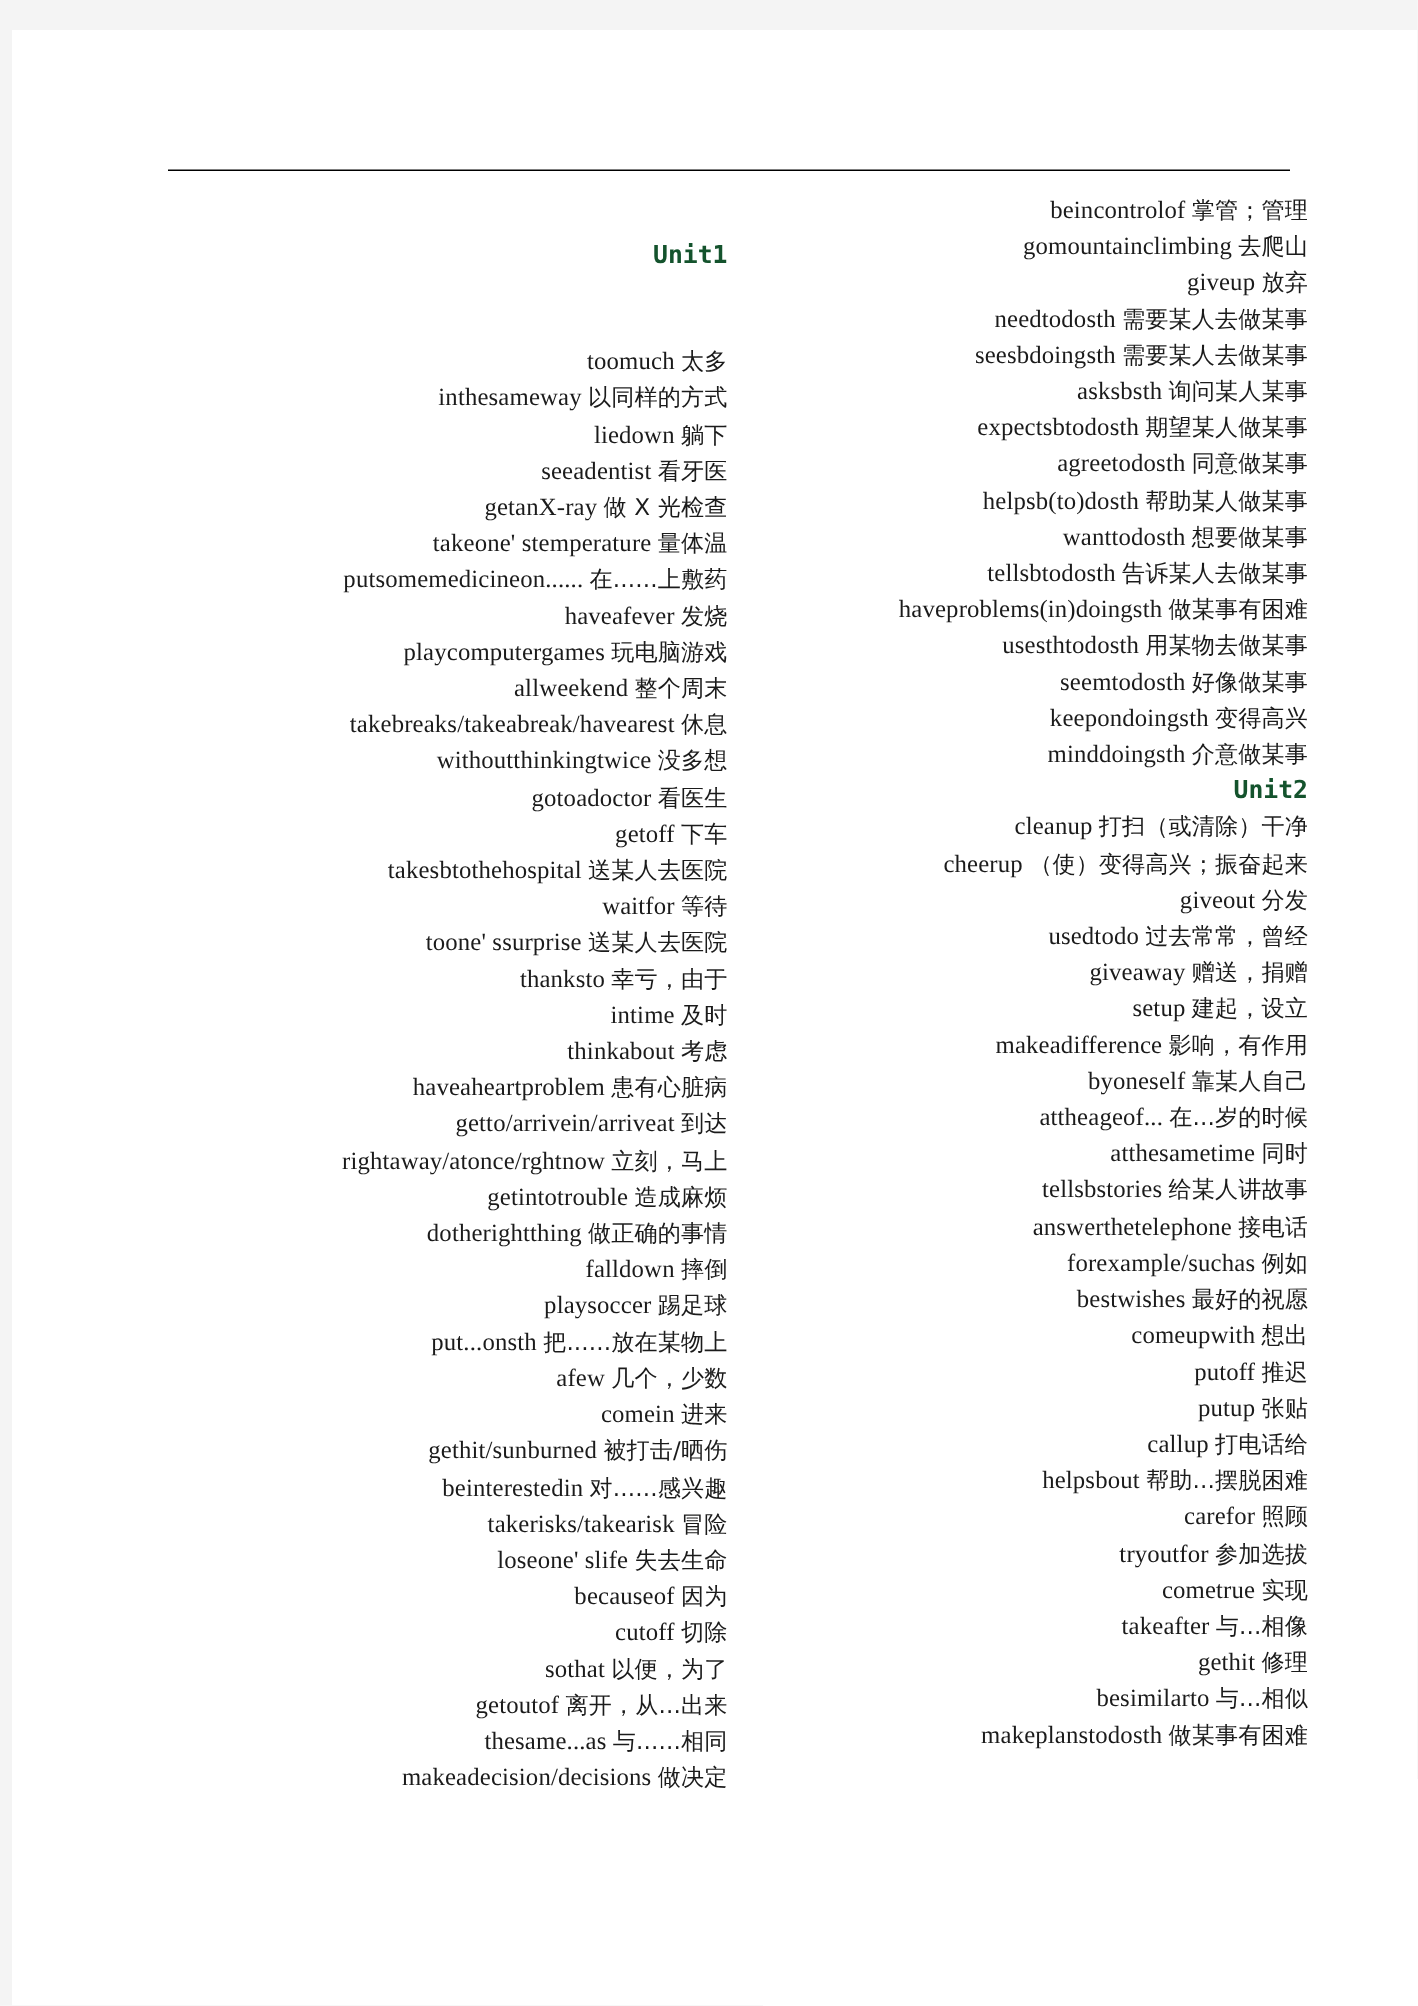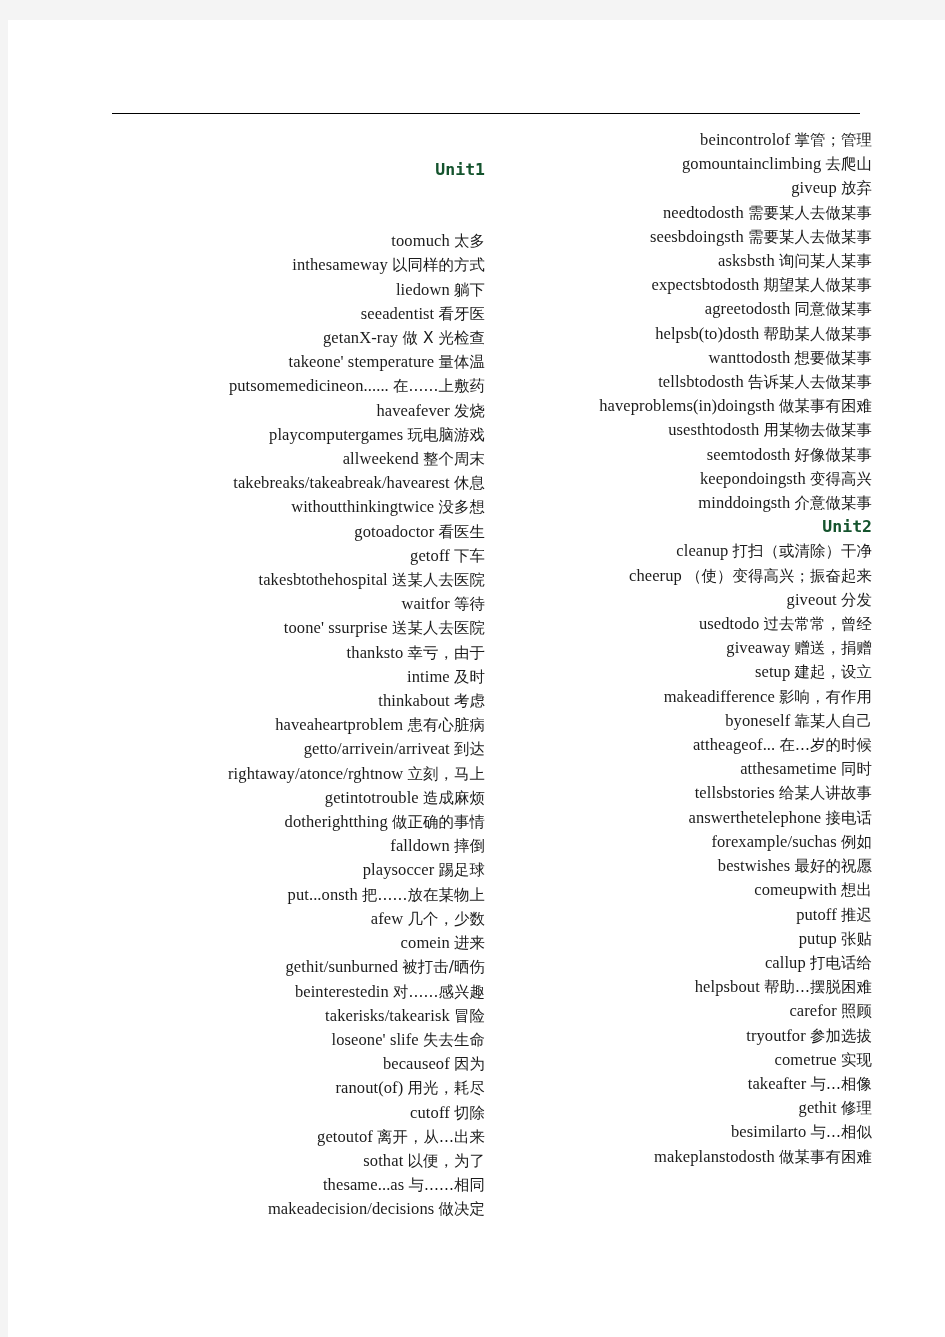--- a/index.html
+++ b/index.html
@@ -121,24 +121,23 @@
           <div class="entry"><span class="en">falldown</span> <span class="zh">摔倒</span></div>
           <div class="entry"><span class="en">playsoccer</span> <span class="zh">踢足球</span></div>
           <div class="entry"><span class="en">put...onsth</span> <span class="zh">把......放在某物上</span></div>
           <div class="entry"><span class="en">afew</span> <span class="zh">几个，少数</span></div>
           <div class="entry"><span class="en">comein</span> <span class="zh">进来</span></div>
           <div class="entry"><span class="en">gethit/sunburned</span> <span class="zh">被打击/晒伤</span></div>
           <div class="entry"><span class="en">beinterestedin</span> <span class="zh">对......感兴趣</span></div>
           <div class="entry"><span class="en">takerisks/takearisk</span> <span class="zh">冒险</span></div>
           <div class="entry"><span class="en">loseone' slife</span> <span class="zh">失去生命</span></div>
           <div class="entry"><span class="en">becauseof</span> <span class="zh">因为</span></div>
-          <div class="entry"><span class="en">ranout(of)</span> <span class="zh">用光，耗尽</span></div>
           <div class="entry"><span class="en">cutoff</span> <span class="zh">切除</span></div>
+          <div class="entry"><span class="en">sothat</span> <span class="zh">以便，为了</span></div>
           <div class="entry"><span class="en">getoutof</span> <span class="zh">离开，从...出来</span></div>
-          <div class="entry"><span class="en">sothat</span> <span class="zh">以便，为了</span></div>
           <div class="entry"><span class="en">thesame...as</span> <span class="zh">与......相同</span></div>
           <div class="entry"><span class="en">makeadecision/decisions</span> <span class="zh">做决定</span></div>
         </div>
     </div>
 
     <div class="col col-right" style="padding-top:108px;">
       <div id="right-entries-a">
           <div class="entry"><span class="en">beincontrolof</span> <span class="zh">掌管；管理</span></div>
           <div class="entry"><span class="en">gomountainclimbing</span> <span class="zh">去爬山</span></div>
           <div class="entry"><span class="en">giveup</span> <span class="zh">放弃</span></div>

